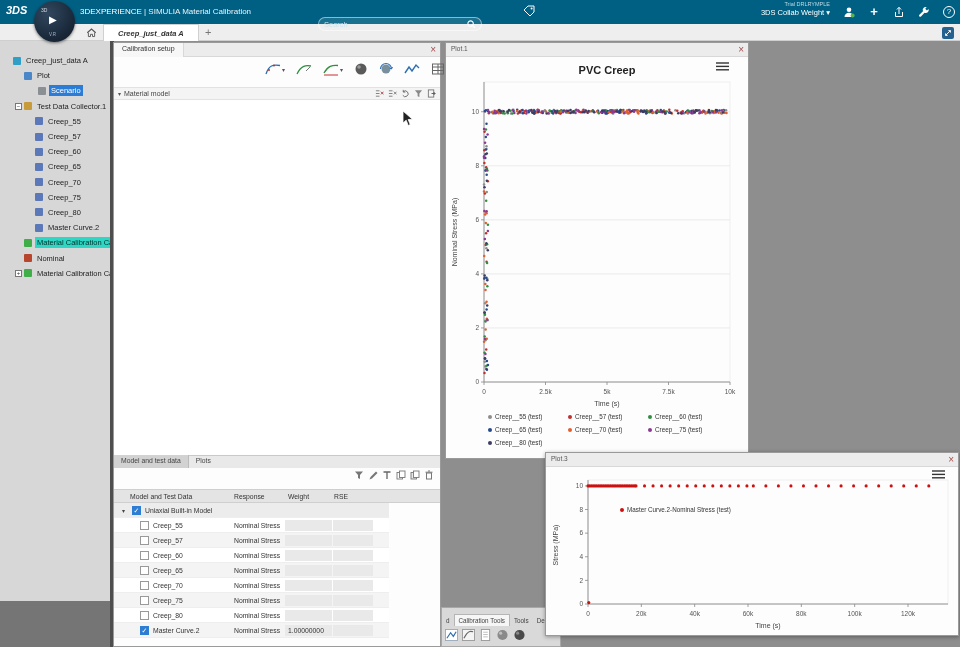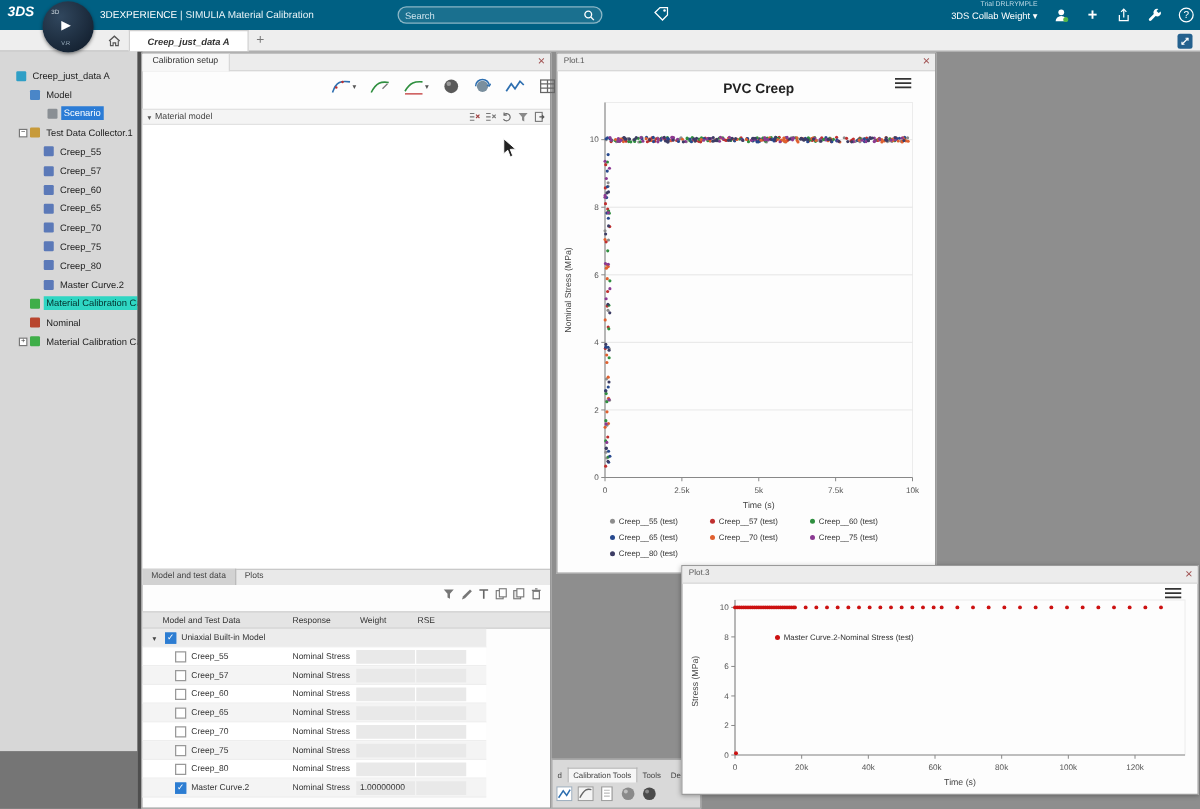--- a/index.html
+++ b/index.html
@@ -6,21 +6,21 @@
   html,body{width:960px;height:647px;overflow:hidden;}
   body{font-family:"Liberation Sans",sans-serif;background:#8e8e8e;position:relative;font-size:8px;color:#222;}
   svg{display:block;}
   svg text{font-family:"Liberation Sans",sans-serif;}
 
   
   #topbar{position:absolute;left:0;top:0;width:960px;height:24px;background:#006083;color:#fff;z-index:10;}
   #logo3ds{position:absolute;left:6px;top:4px;font-size:11px;font-weight:bold;font-style:italic;color:#fff;letter-spacing:0;}
   #brand{position:absolute;left:80px;top:7px;font-size:8px;white-space:nowrap;color:#e8f4f8;}
   #brand .bold{font-weight:normal;color:#fff;}
-  #searchbar{position:absolute;left:318px;top:5px;width:164px;height:14px;border:1px solid rgba(255,255,255,.5);border-radius:8px;background:rgba(255,255,255,.10);display:flex;align-items:center;padding:0 5px;}
+  #searchbar{position:absolute;left:318px;top:17px;width:164px;height:14px;border:1px solid rgba(255,255,255,.5);border-radius:8px;background:rgba(255,255,255,.10);display:flex;align-items:center;padding:0 5px;}
   #searchbar .ph{flex:1;font-size:7.5px;color:#cfe4ee;}
   #tagicon{position:absolute;left:523px;top:5px;}
   #trialblock{position:absolute;right:130px;top:1px;text-align:right;line-height:1.2;}
   #trialblock .tiny{font-size:5.5px;color:#bcd9e6;}
   #trialblock .collab{font-size:7.5px;color:#fff;cursor:pointer;}
   #topicons{position:absolute;right:4px;top:0;height:24px;display:flex;align-items:center;gap:11px;}
   .topicon{width:14px;height:14px;display:flex;align-items:center;justify-content:center;}
   .help-circle{width:12px;height:12px;border:1px solid #fff;border-radius:50%;font-size:8px;text-align:center;line-height:10px;color:#fff;}
   .plus-glyph{font-size:13px;color:#fff;font-weight:bold;line-height:12px;}
 
@@ -191,21 +191,21 @@
 <div id="tree-panel">
   <div id="tree">
       <div class="tree-row" style="padding-left: 4px;">
         <span class="exp-spacer"></span>
         <span class="tree-icon icon-db"></span>
         <span class="tree-label">Creep_just_data A</span>
       </div>
       <div class="tree-row" style="padding-left: 15px;">
         <span class="exp-spacer"></span>
         <span class="tree-icon icon-model"></span>
-        <span class="tree-label">Model</span>
+        <span class="tree-label">Plot</span>
       </div>
       <div class="tree-row" style="padding-left: 29px;">
         <span class="exp-spacer"></span>
         <span class="tree-icon icon-scenario"></span>
         <span class="tree-label hl-blue">Scenario</span>
       </div>
       <div class="tree-row" style="padding-left: 15px;">
         <span class="expander">−</span>
         <span class="tree-icon icon-collector"></span>
         <span class="tree-label">Test Data Collector.1</span>

